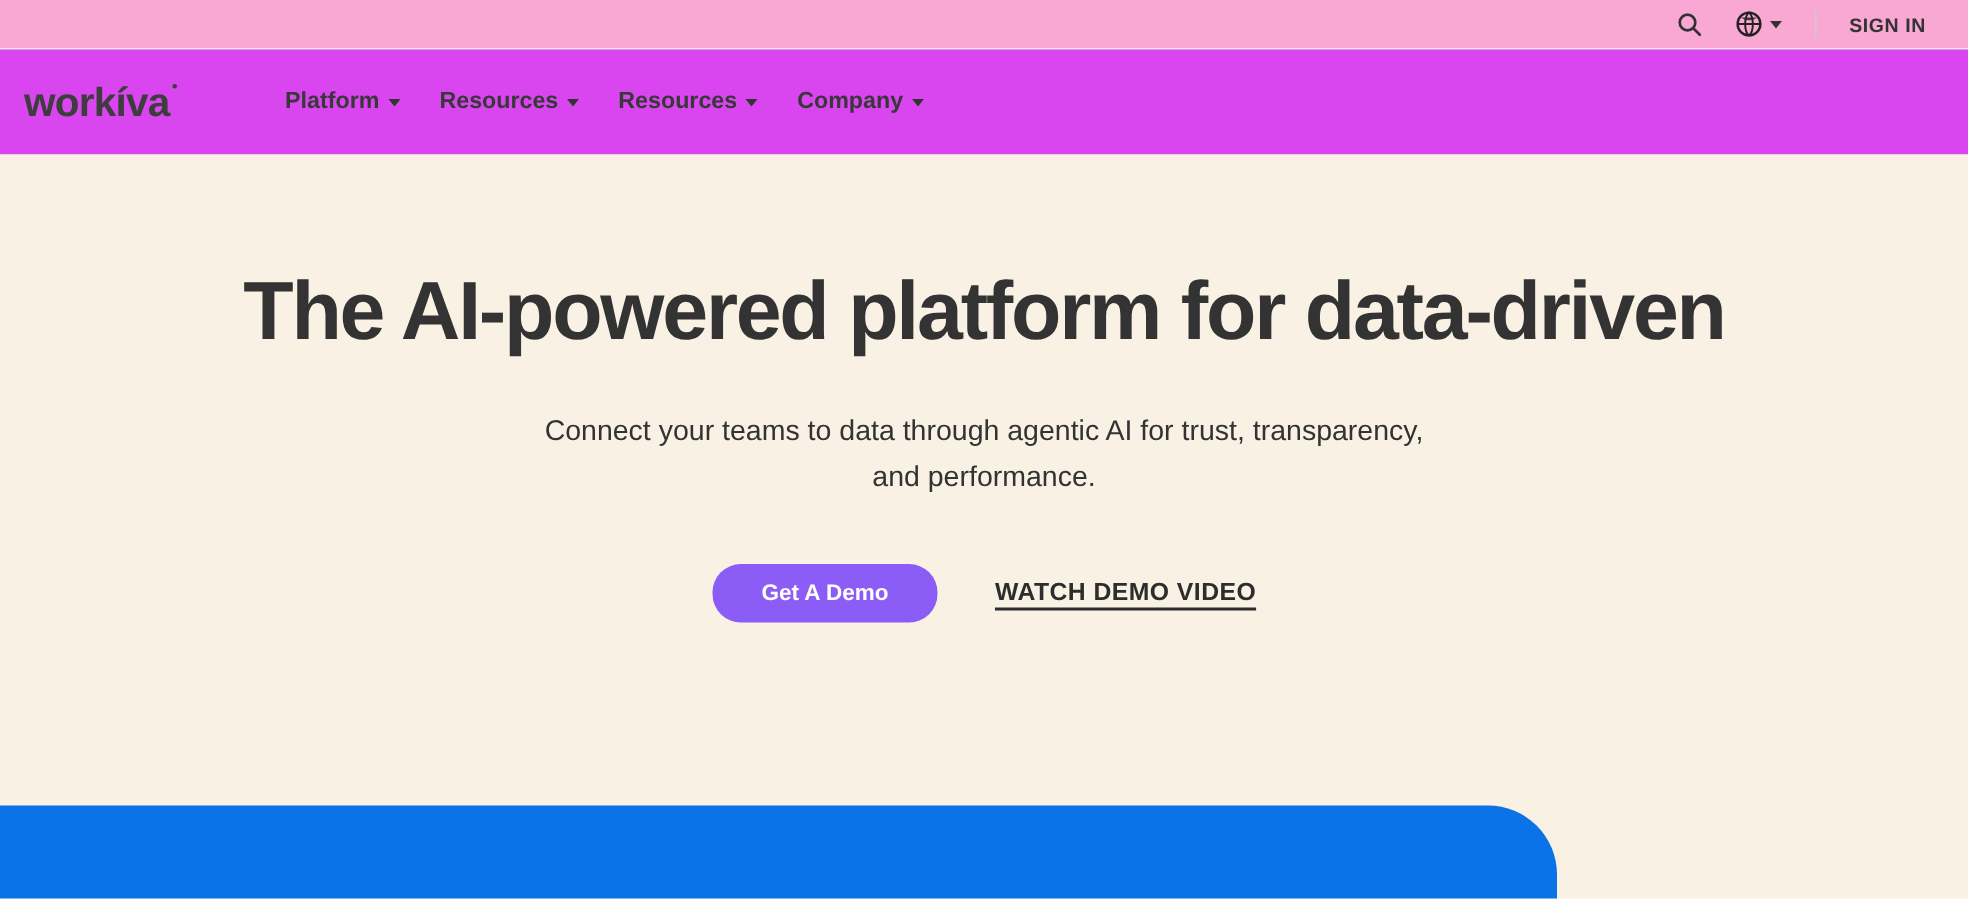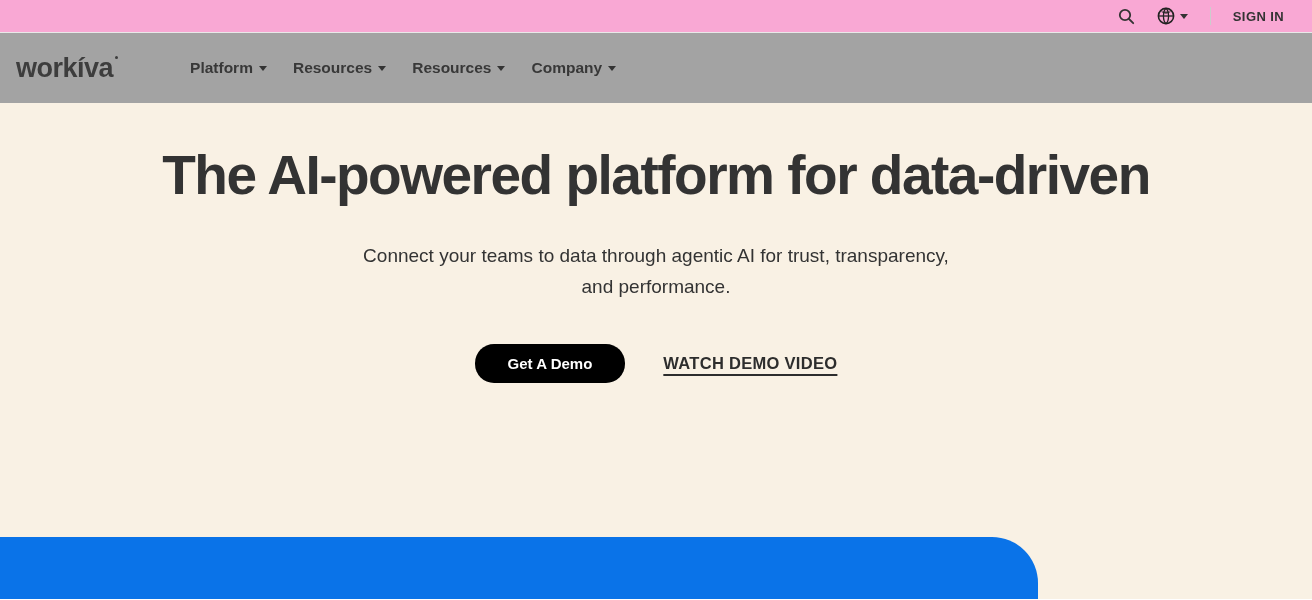--- a/index.html
+++ b/index.html
@@ -47,21 +47,21 @@
     font-weight: 700;
     letter-spacing: 0.4px;
     color: #333333;
     text-decoration: none;
     margin-right: 10px;
   }
 
   
   .main-nav {
     height: 70px;
-    background: #a3a3a3;
+    background: #d946ef;
     display: flex;
     align-items: center;
     padding: 0 28px 0 16px;
   }
   .logo {
     font-size: 27px;
     font-weight: 700;
     letter-spacing: -0.5px;
     color: #3d3d3d;
     position: relative;
@@ -114,21 +114,21 @@
   }
 
   
   .hero {
     position: relative;
     height: 496px;
     background: #f9f1e4;
     text-align: center;
   }
   .hero-heading {
-    padding-top: 40px;
+    padding-top: 72px;
     font-size: 55px;
     line-height: 1.17;
     font-weight: 700;
     letter-spacing: -1.5px;
     color: #333333;
   }
   .hero-heading span { display: block; }
   .hero-subtitle {
     margin-top: 34px;
     font-size: 19px;
@@ -137,21 +137,21 @@
   }
   .hero-subtitle span { display: block; }
   .hero-ctas {
     margin-top: 42px;
     display: flex;
     align-items: center;
     justify-content: center;
     gap: 38px;
   }
   .btn-pill {
-    background: #000000;
+    background: #8b5cf6;
     color: #ffffff;
     font-family: inherit;
     font-size: 15px;
     font-weight: 700;
     border: none;
     border-radius: 19px;
     padding: 11px 33px;
     cursor: pointer;
   }
   .link-watch {

